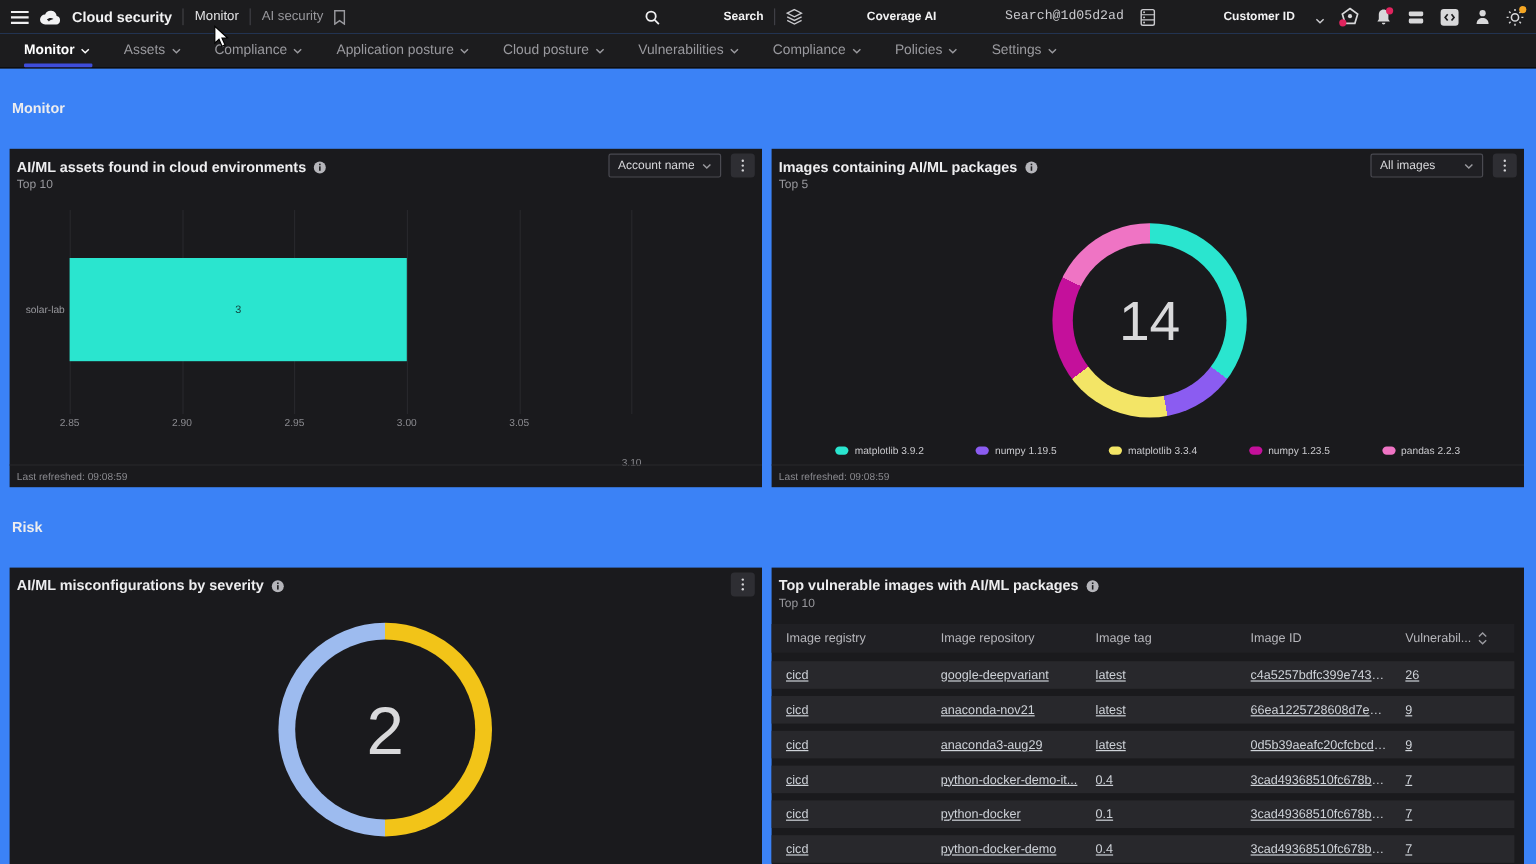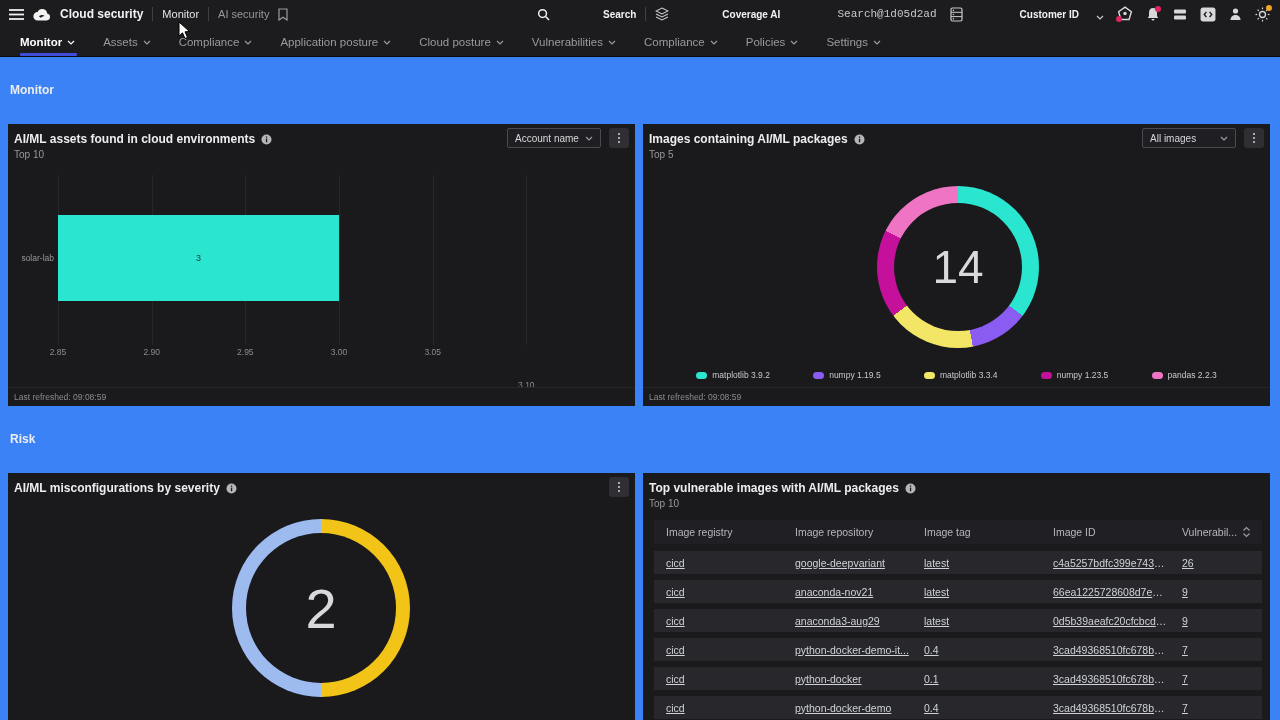--- a/index.html
+++ b/index.html
@@ -72,21 +72,21 @@
                color:#d9d9db; font-weight:300; }
   .donut-17 .donut-num { font-size:46px; }
   .donut-2 .donut-num { font-size:56px; }
   .donut-legend { position:absolute; left:10px; right:10px; top:246px; display:flex;
                   justify-content:space-evenly; align-items:center; }
   .dl-item { display:flex; align-items:center; gap:5px; cursor:pointer; }
   .dl-dot { width:11px; height:7px; border-radius:3.5px; }
   .dl-label { font-size:8.5px; color:#c9c9cd; }
 
   
-  .table { position:absolute; left:11px; right:8px; top:47px; display:flex; flex-direction:column; gap:6px; }
+  .table { position:absolute; left:0; right:8px; top:47px; display:flex; flex-direction:column; gap:6px; }
   .tr, .thead { display:grid; grid-template-columns:129px 129px 129px 129px 1fr; align-items:center;
                 padding-left:12px; }
   .thead { height:24px; background:#202024; margin-bottom:1px; }
   .th { font-size:10.5px; color:#b6b6bb; display:flex; align-items:center; gap:5px;
         white-space:nowrap; overflow:hidden; }
   .tr { height:23px; background:#28282c; }
   .td { overflow:hidden; padding-right:14px; }
   .cell-link { font-size:10.5px; color:#ced2d8; text-decoration:underline; cursor:pointer;
                white-space:nowrap; overflow:hidden; text-overflow:ellipsis; display:block; }
 

